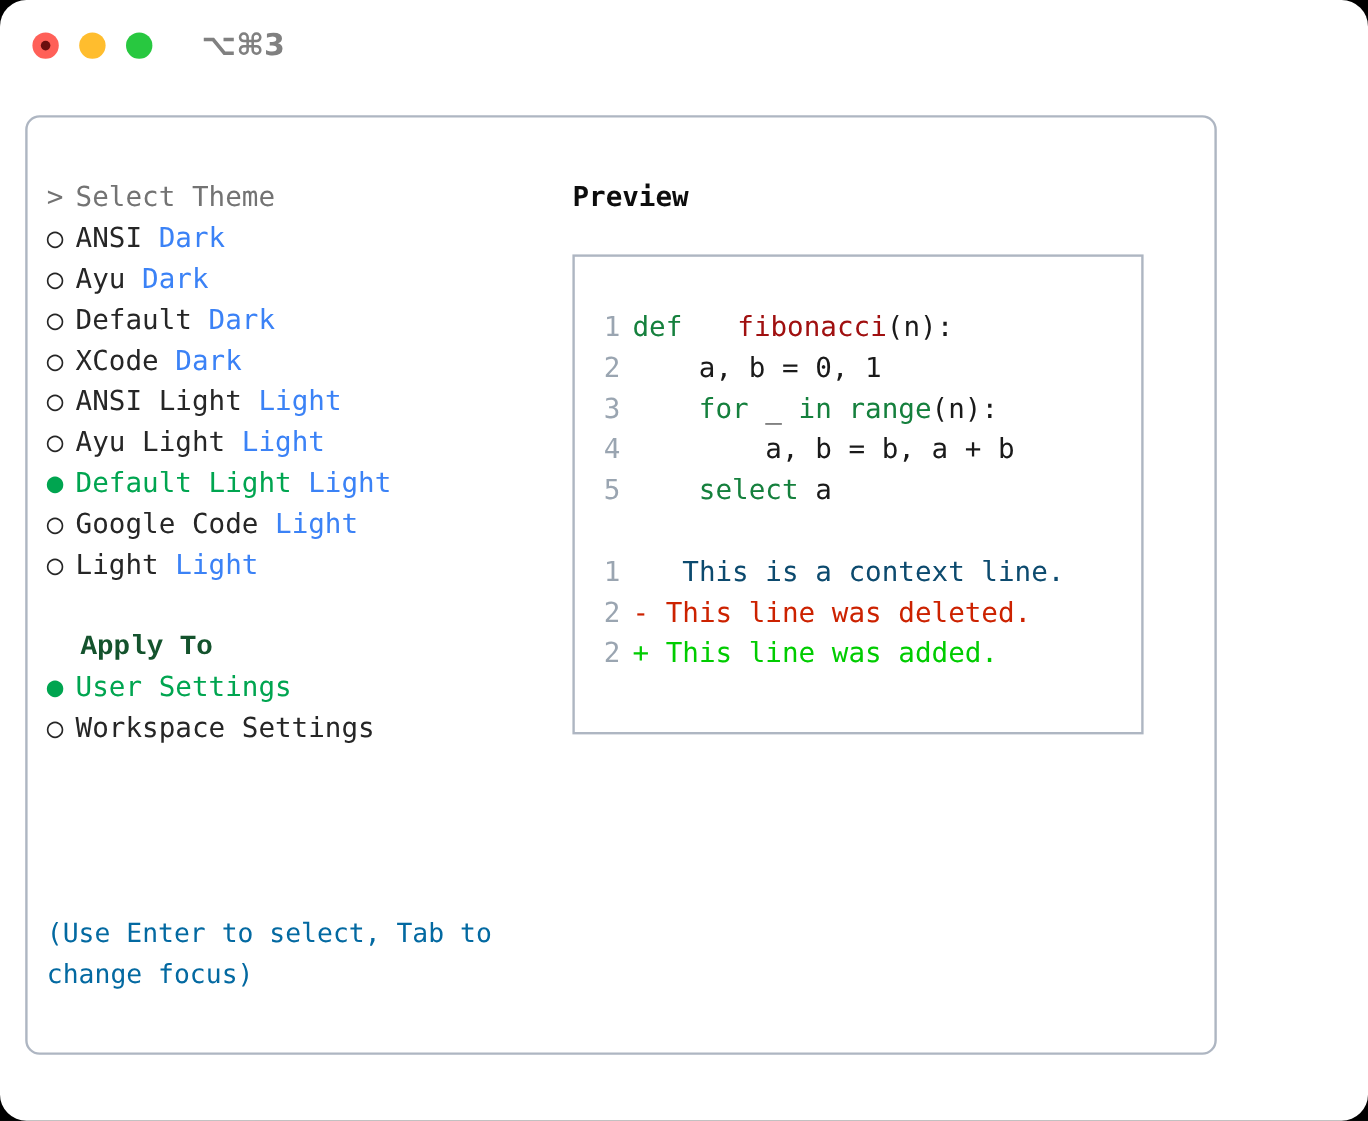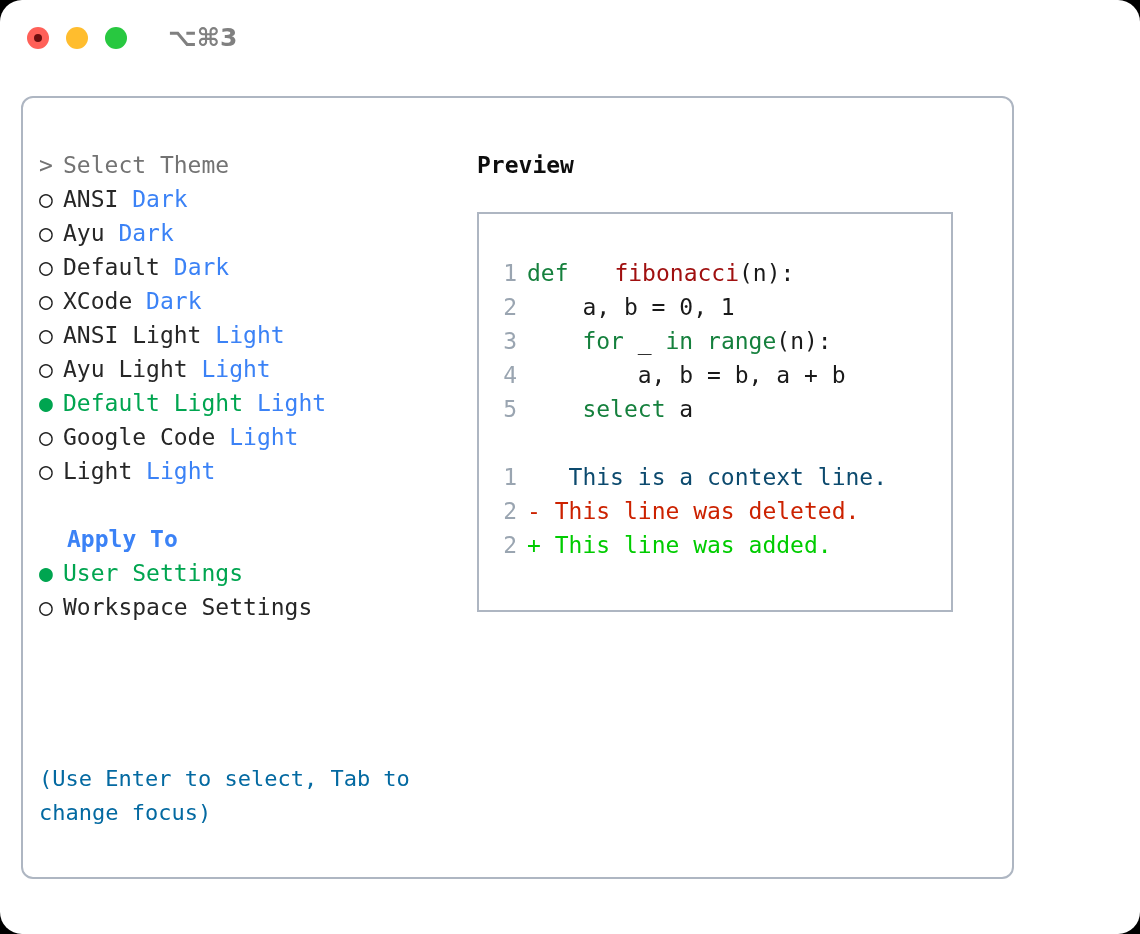--- a/index.html
+++ b/index.html
@@ -113,22 +113,23 @@
   .tag {
     color: #3b82f6;
   }
   .spacer-row { height: 34px; }
 
   #apply-header {
     height: 34px;
     line-height: 34px;
     font-size: 23px;
     font-weight: bold;
-    color: #3b82f6;
+    color: #14532d;
     padding-left: 28px;
+    font-family: Liberation Mono, monospace;
   }
 
   #hint {
     position: absolute;
     left: 16px;
     top: 664px;
     width: 420px;
     font-size: 22px;
     line-height: 34px;
     color: #0369a1;

